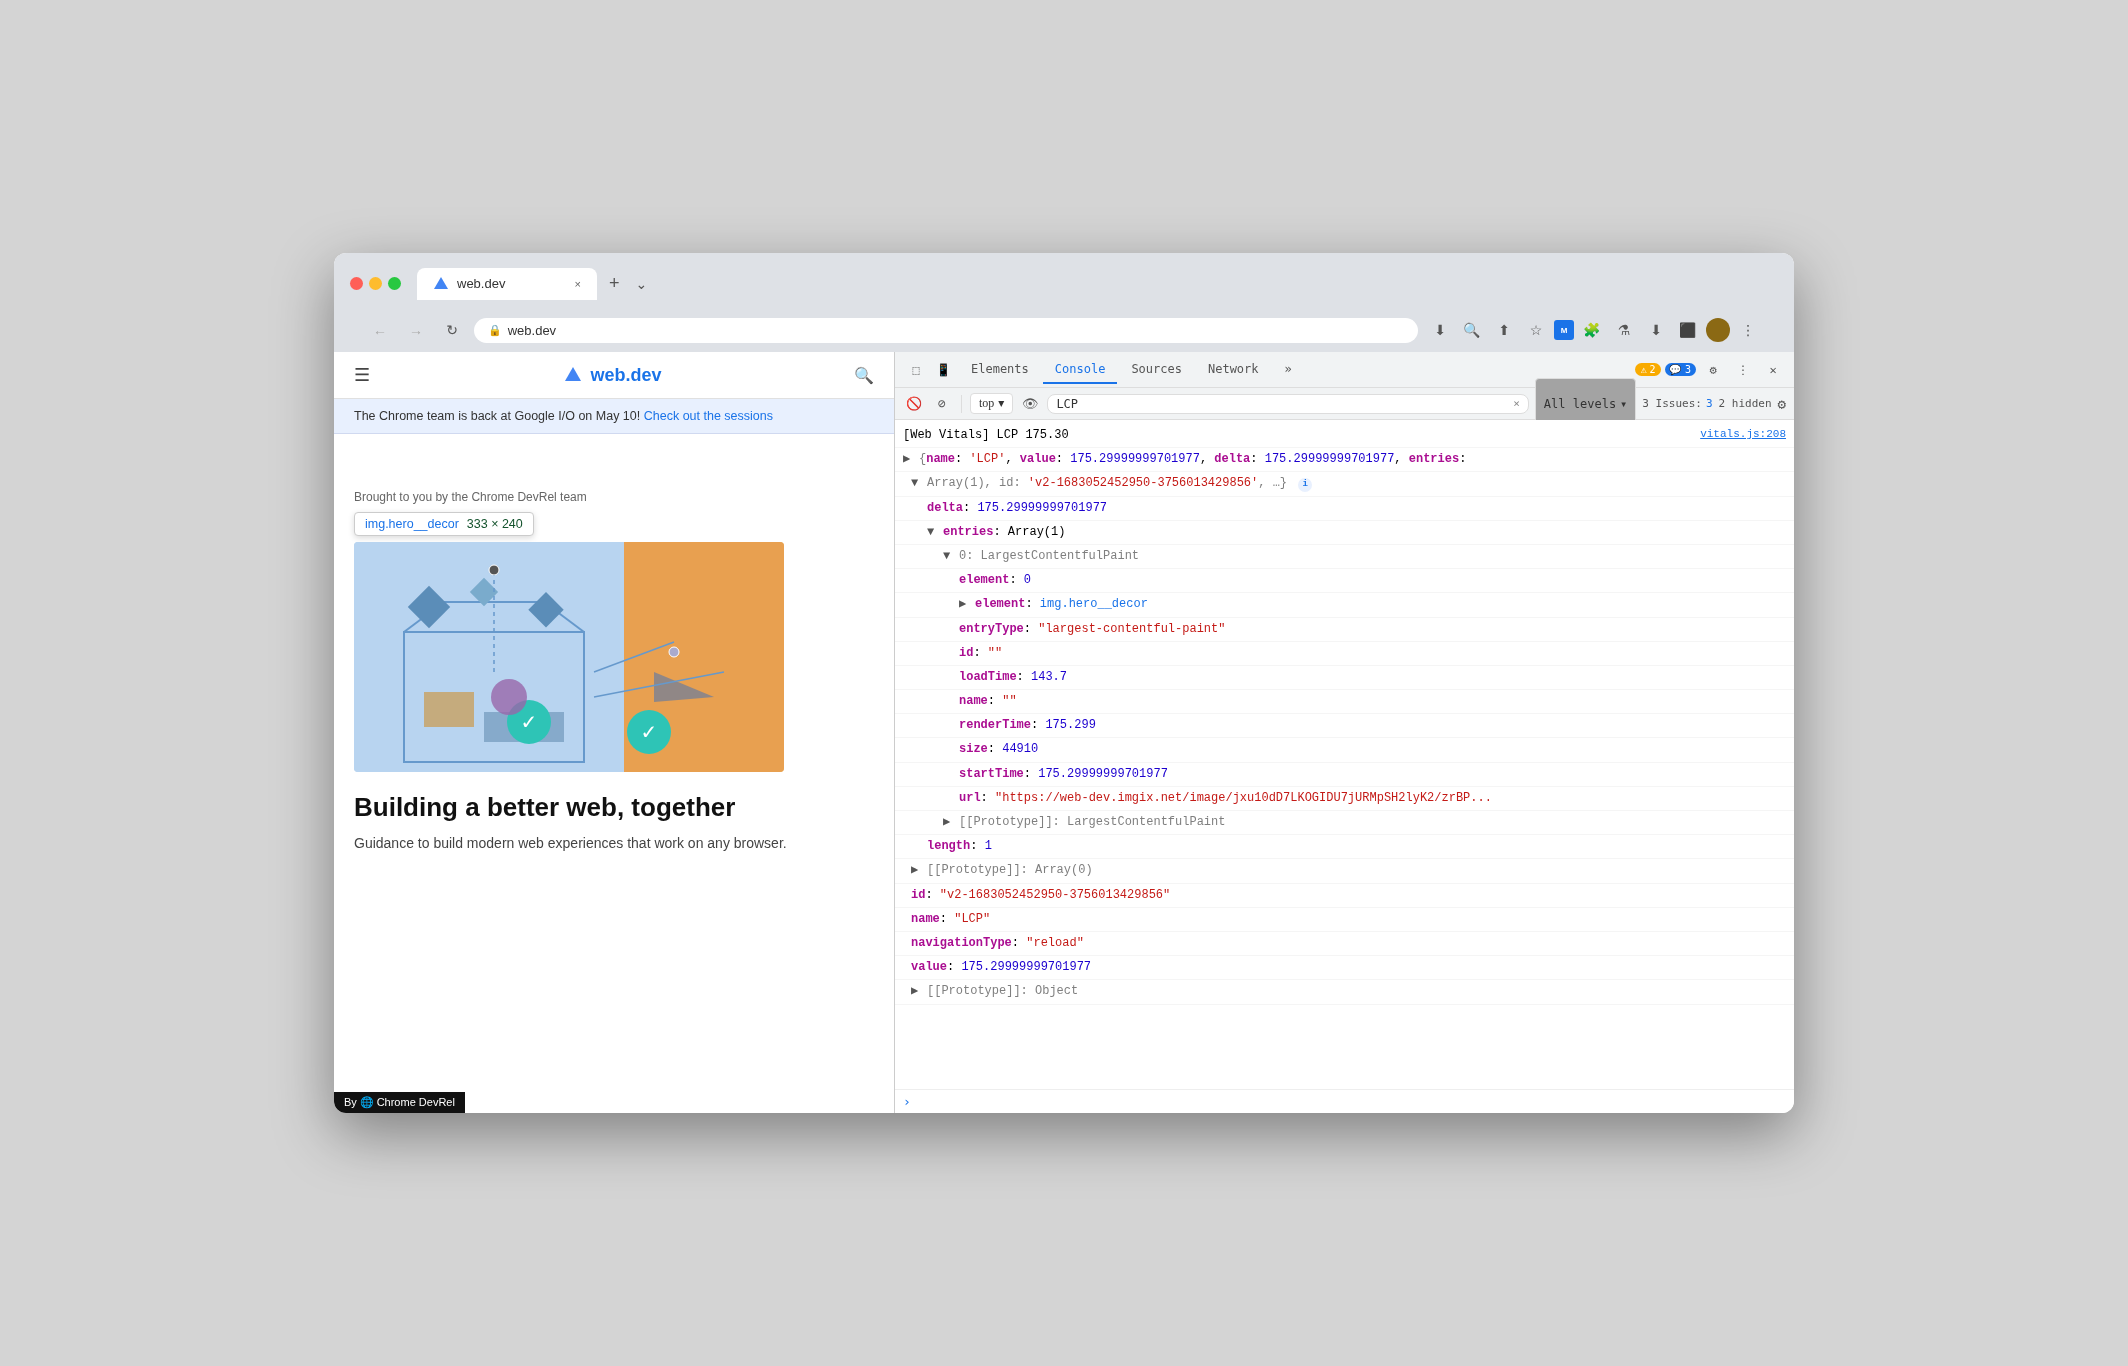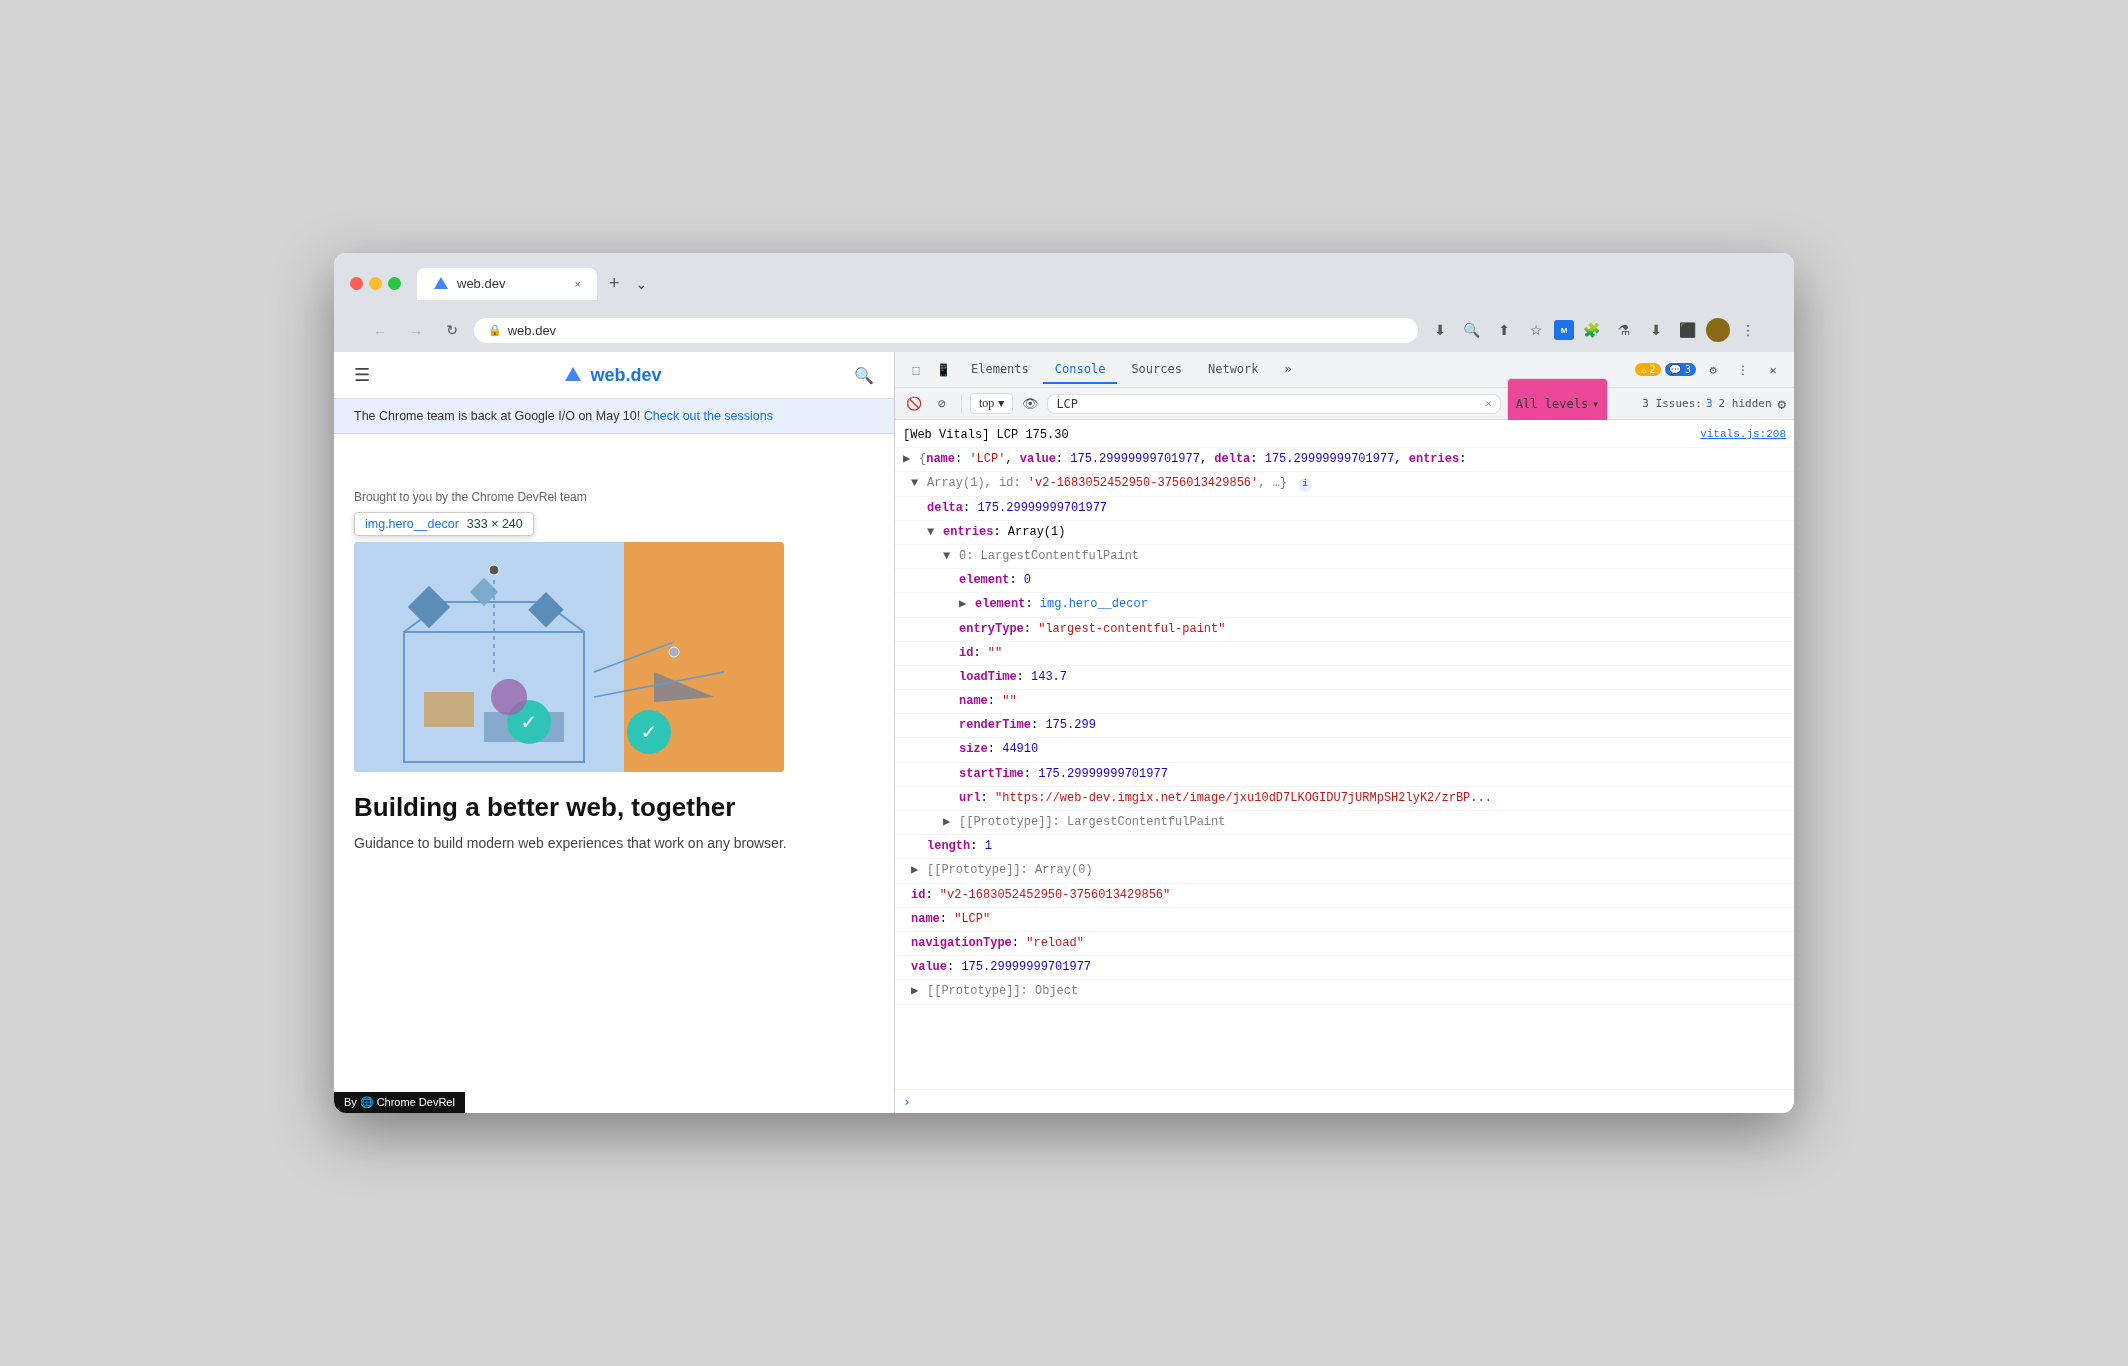--- a/index.html
+++ b/index.html
@@ -388,38 +388,37 @@
       align-items: center;
       gap: 4px;
     }
     .filter-text { flex: 1; font-size: 12px; color: #333; }
     .filter-clear {
       color: #888;
       font-size: 11px;
       cursor: pointer;
     }
     .level-selector {
-      background: #ec4899;
+      background: #a3a3a3;
       border: 1px solid #ddd;
       border-radius: 4px;
       padding: 18px 8px;
       font-size: 12px;
       color: #333;
       display: flex;
       align-items: center;
       gap: 4px;
       cursor: pointer;
     }
     .issues-badge {
       font-size: 11px;
       color: #555;
       display: flex;
       align-items: center;
       gap: 4px;
-      margin-left: 28px;
     }
     .hidden-count {
       font-size: 11px;
       color: #555;
     }
     .settings-icon {
       color: #555;
       font-size: 14px;
       cursor: pointer;
     }

